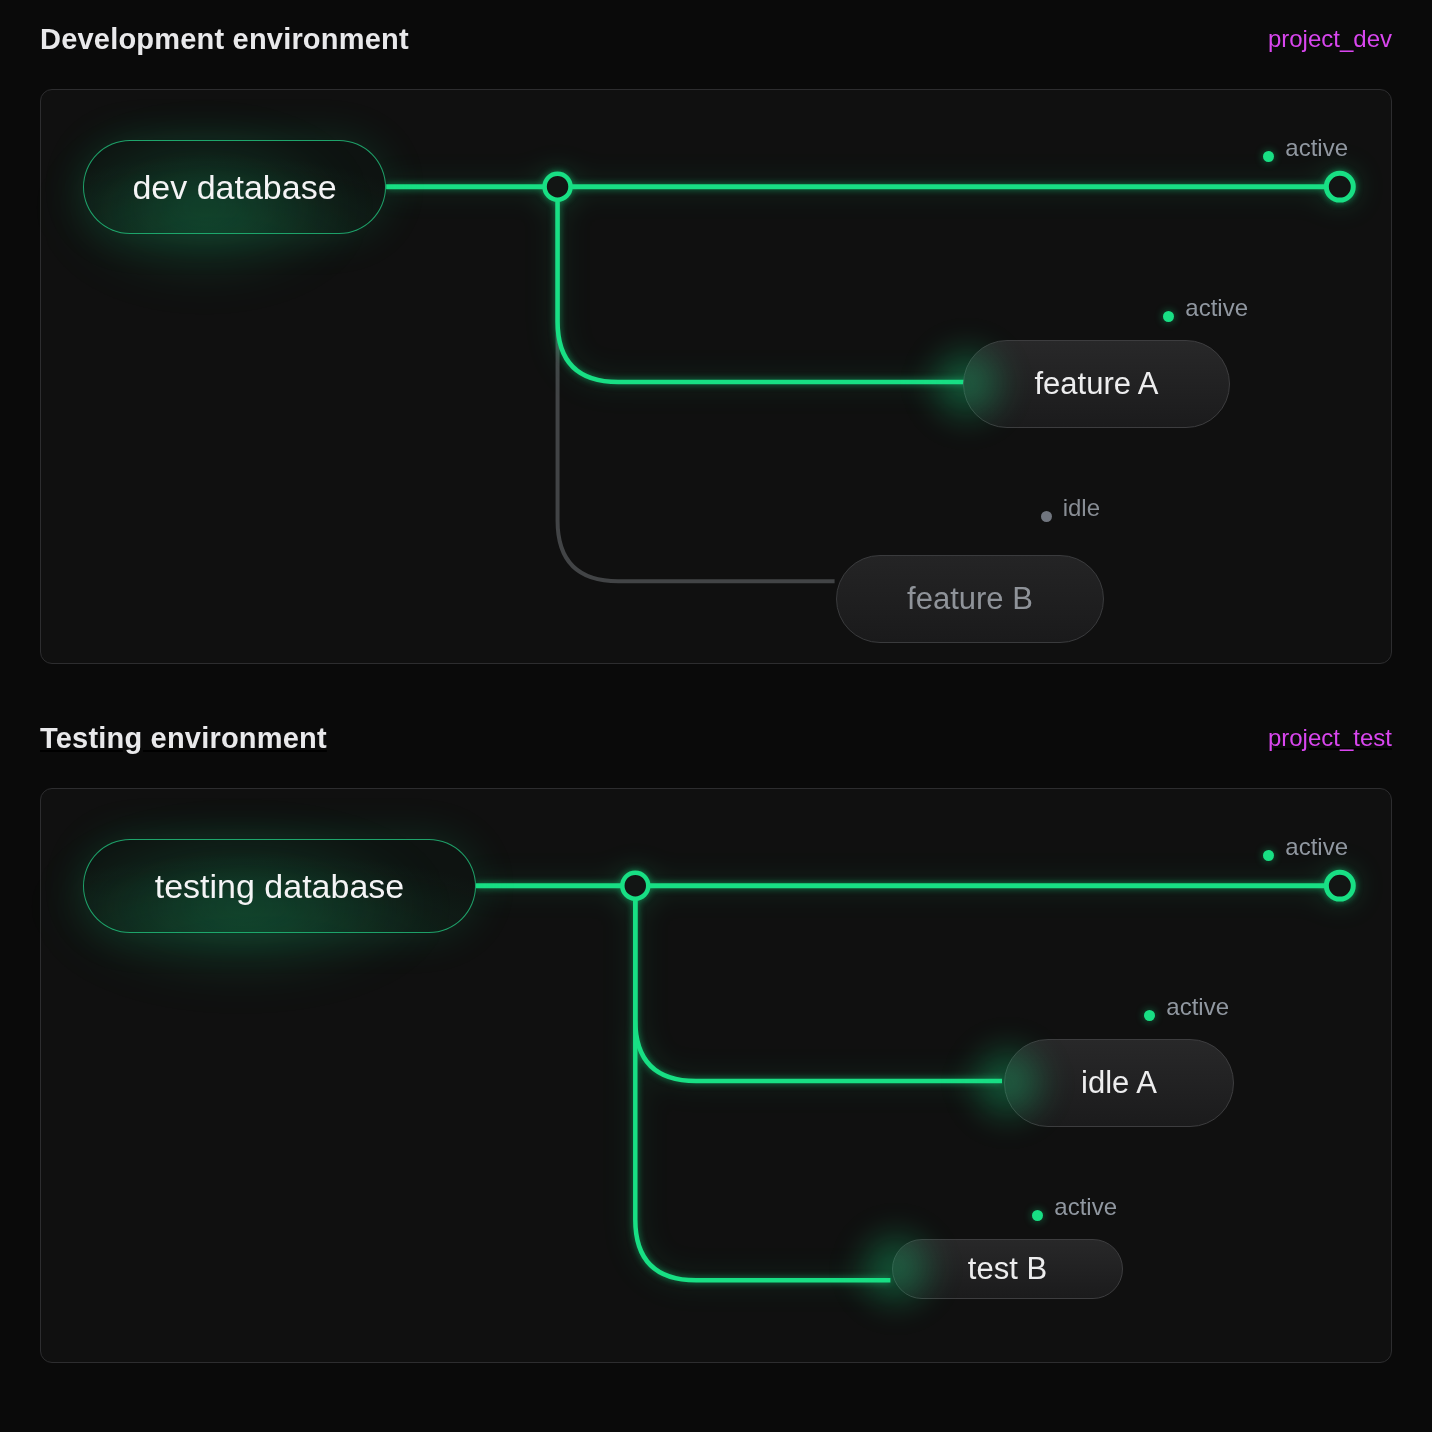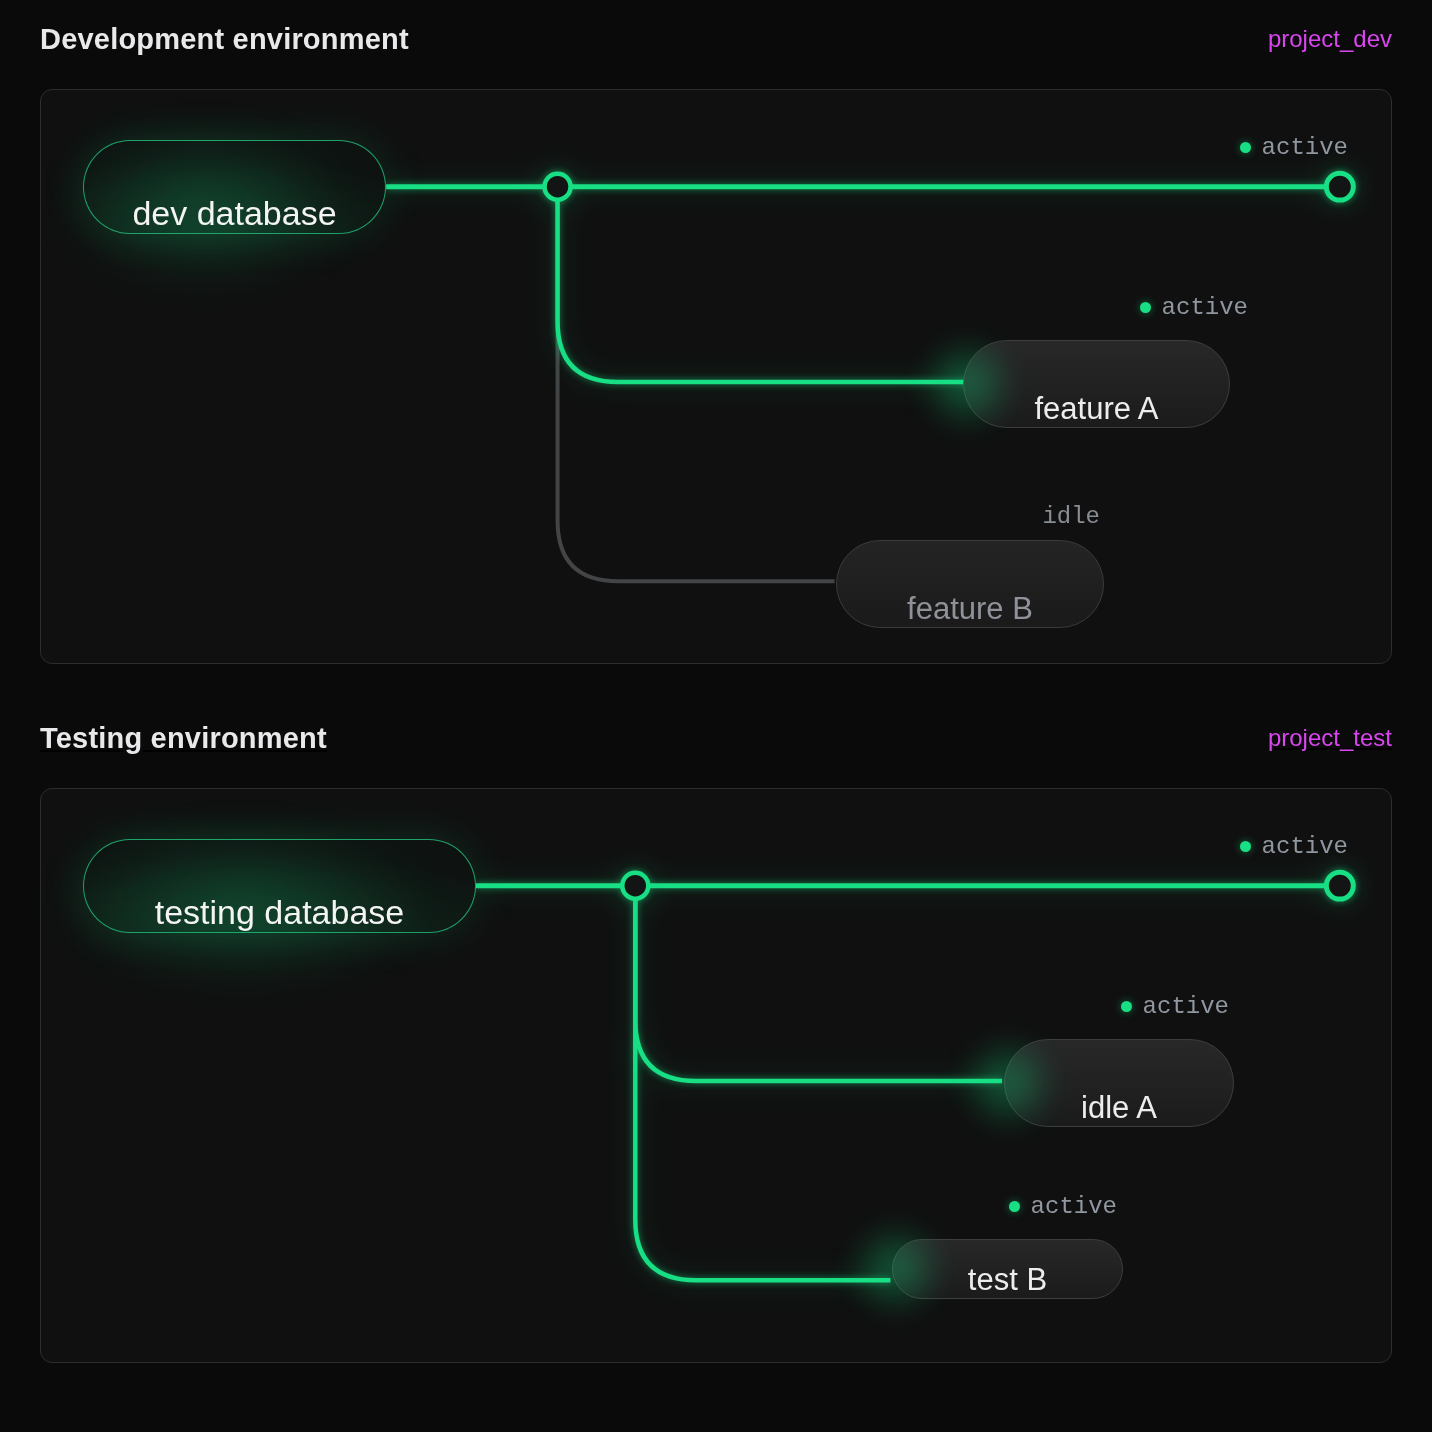--- a/index.html
+++ b/index.html
@@ -24,39 +24,39 @@
     border-radius:12px;background:var(--panel-bg);}
   .panel svg{position:absolute;left:0;top:0;width:100%;height:100%;z-index:1;overflow:visible;}
 
   .g-glow{filter:drop-shadow(0 0 4px rgba(24,223,132,.55)) drop-shadow(0 0 14px rgba(24,223,132,.22));}
   path.green{stroke:var(--green);stroke-width:4.5;fill:none;stroke-linejoin:round;}
   path.trunk{stroke-width:5;}
   path.gray{stroke:var(--idle-line);stroke-width:4;fill:none;stroke-linejoin:round;}
   circle.knot{fill:#121514;stroke:var(--green);stroke-width:4.5;}
   circle.endpoint{fill:#121514;stroke:var(--green);stroke-width:5;}
 
-  .node{position:absolute;z-index:2;display:flex;align-items:flex-end;justify-content:center;
+  .node{position:absolute;z-index:2;display:flex;align-items:center;justify-content:center;
     border-radius:999px;font-size:31px;color:#ededee;
     background:linear-gradient(180deg,#282829,#1b1b1c);
     border:1.5px solid #3d3d3f;}
   .node.db{font-size:34px;color:#f4f4f5;
     background:radial-gradient(130% 170% at 45% 120%, rgba(23,110,68,.28), rgba(14,18,16,0) 62%),#0e1311;
     border:1.5px solid rgba(38,214,138,.72);
     box-shadow:0 0 46px rgba(24,223,132,.14);}
   .node.db::before{content:"";position:absolute;left:-12%;right:-12%;top:-65%;bottom:-85%;
     background:radial-gradient(ellipse 55% 48% at 42% 55%, rgba(24,223,132,.22), transparent 72%);
     filter:blur(22px);z-index:-1;pointer-events:none;}
   .node.branch.active-node::before{content:"";position:absolute;left:-52px;top:50%;width:110px;height:110px;
     transform:translateY(-50%);border-radius:50%;
     background:radial-gradient(circle, rgba(24,223,132,.38), transparent 64%);
     filter:blur(12px);z-index:-1;pointer-events:none;}
-  .node.idle{color:#8f9399;border-color:#3a3b3d;background:linear-gradient(180deg,#242425,#1a1a1b);}
+  .node.idle{color:#8f9399;border-color:#3a3b3d;background:linear-gradient(180deg,#242425,#1a1a1b);margin-top:15px;}
 
-  .status{position:absolute;z-index:2;display:flex;align-items:center;gap:11px;
-    font-size:24px;color:#9097a0;height:30px;font-family:Liberation Mono, monospace;}
+  .status{position:absolute;z-index:2;display:flex;align-items:flex-end;gap:11px;
+    font-size:24px;color:#9097a0;height:30px;}
   .status .dot{width:11px;height:11px;border-radius:50%;background:var(--green);
     box-shadow:0 0 8px rgba(24,223,132,.45);}
   .status.idle{color:#888d94;}
   .status.idle .dot{background:#70757e;box-shadow:none;}
 </style>
 </head>
 <body>
 
 <div class="page">
 
@@ -86,21 +86,21 @@
     </div>
 
     <div class="status" style="top:202px;right:143px;">
       <span class="dot"></span>
       <span>active</span>
     </div>
     <div class="node branch active-node" style="left:922px;top:250px;width:267px;height:88px;">
       <span>feature A</span>
     </div>
 
-    <div class="status idle" style="top:402px;right:291px;flex-direction:column;">
+    <div class="status idle" style="top:402px;right:291px;">
       <span class="dot"></span>
       <span>idle</span>
     </div>
     <div class="node branch idle" style="left:795px;top:450px;width:268px;height:88px;">
       <span>feature B</span>
     </div>
   </div>
 
   <div class="env-header second">
     <div class="env-title">Testing environment</div>

